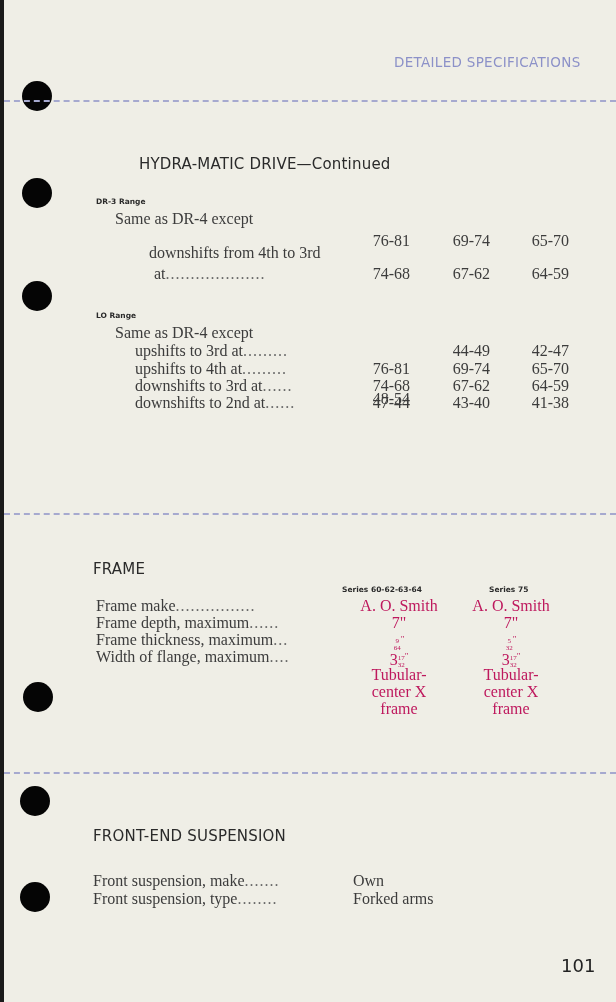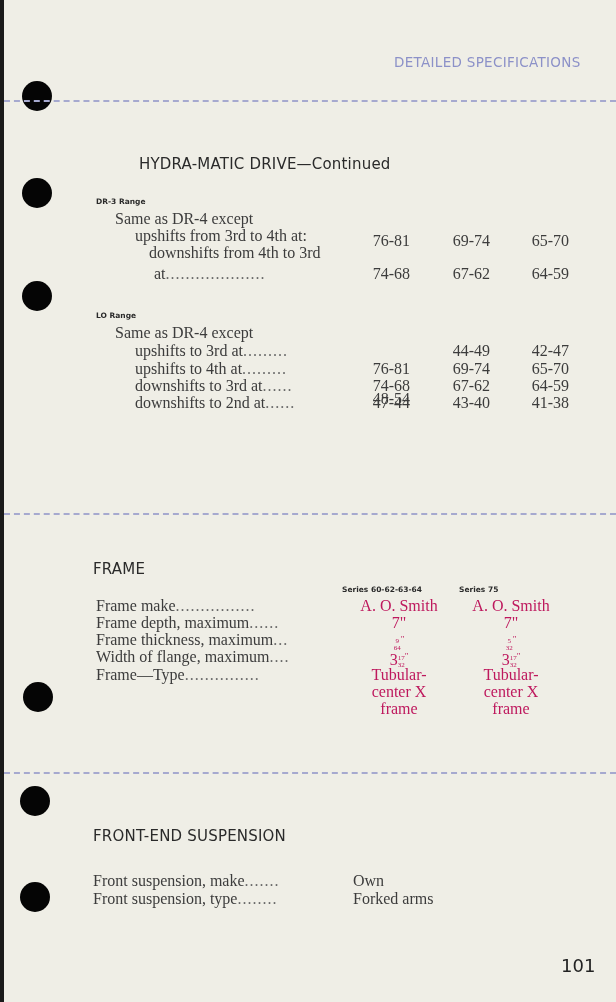--- a/index.html
+++ b/index.html
@@ -39,21 +39,20 @@
   <div class="dash" style="top:772px;"></div>
 
   <div class="runhead">DETAILED SPECIFICATIONS</div>
 
   <div class="h1" style="left:89px;top:155px;margin-left:46px;">
     <span>HYDRA-MATIC DRIVE</span><span>—Continued</span>
   </div>
 
   <div class="sub" style="left:92px;top:197px;">DR-3 Range</div>
   <div class="line serif" style="left:111px;top:210px;">Same as DR-4 except</div>
-  <div class="line serif" style="left:131px;top:227px;">upshifts from 3rd to 4th at:</div>
   <div class="num" style="left:356px;top:232px;width:50px;">76-81</div>
   <div class="num" style="left:436px;top:232px;width:50px;">69-74</div>
   <div class="num" style="left:515px;top:232px;width:50px;">65-70</div>
   <div class="line serif" style="left:145px;top:244px;text-align:center;">downshifts from 4th to 3rd</div>
   <div class="line serif" style="left:150px;top:265px;">
     <span>at</span><span class="dots">....................</span>
   </div>
   <div class="num" style="left:356px;top:265px;width:50px;">74-68</div>
   <div class="num" style="left:436px;top:265px;width:50px;">67-62</div>
   <div class="num" style="left:515px;top:265px;width:50px;">64-59</div>
@@ -85,21 +84,21 @@
   <div class="line serif" style="left:131px;top:394px;">
     <span>downshifts to 2nd at</span><span class="dots">......</span>
   </div>
   <div class="num" style="left:356px;top:394px;width:50px;">47-44</div>
   <div class="num" style="left:436px;top:394px;width:50px;">43-40</div>
   <div class="num" style="left:515px;top:394px;width:50px;">41-38</div>
 
 
   <div class="h1" style="left:89px;top:560px;">FRAME</div>
   <div class="colhead" style="left:338px;top:585px;">Series 60-62-63-64</div>
-  <div class="colhead" style="left:455px;top:585px;">Series 75</div>
+  <div class="colhead" style="left:485px;top:585px;">Series 75</div>
 
   <div class="line serif" style="left:92px;top:597px;">
     <span>Frame make</span><span class="dots">................</span>
   </div>
   <div class="ctr" style="left:340px;top:597px;width:110px;">A. O. Smith</div>
   <div class="ctr" style="left:452px;top:597px;width:110px;">A. O. Smith</div>
 
   <div class="line serif" style="left:92px;top:614px;">
     <span>Frame depth, maximum</span><span class="dots">......</span>
   </div>
@@ -119,23 +118,20 @@
   <div class="line serif" style="left:92px;top:648px;">
     <span>Width of flange, maximum</span><span class="dots">....</span>
   </div>
   <div class="ctr" style="left:340px;top:648px;width:110px;">
     <span>3</span><span class="frac"><span>17</span><span>32</span></span><span class="inch">"</span>
   </div>
   <div class="ctr" style="left:452px;top:648px;width:110px;">
     <span>3</span><span class="frac"><span>17</span><span>32</span></span><span class="inch">"</span>
   </div>
 
-  <div class="line serif" style="left:92px;top:666px;">
-    <span>Frame—Type</span><span class="dots">...............</span>
-  </div>
   <div class="ctr" style="left:340px;top:666px;width:110px;">
     <div>Tubular-</div>
     <div>center X</div>
     <div>frame</div>
   </div>
   <div class="ctr" style="left:452px;top:666px;width:110px;">
     <div>Tubular-</div>
     <div>center X</div>
     <div>frame</div>
   </div>

